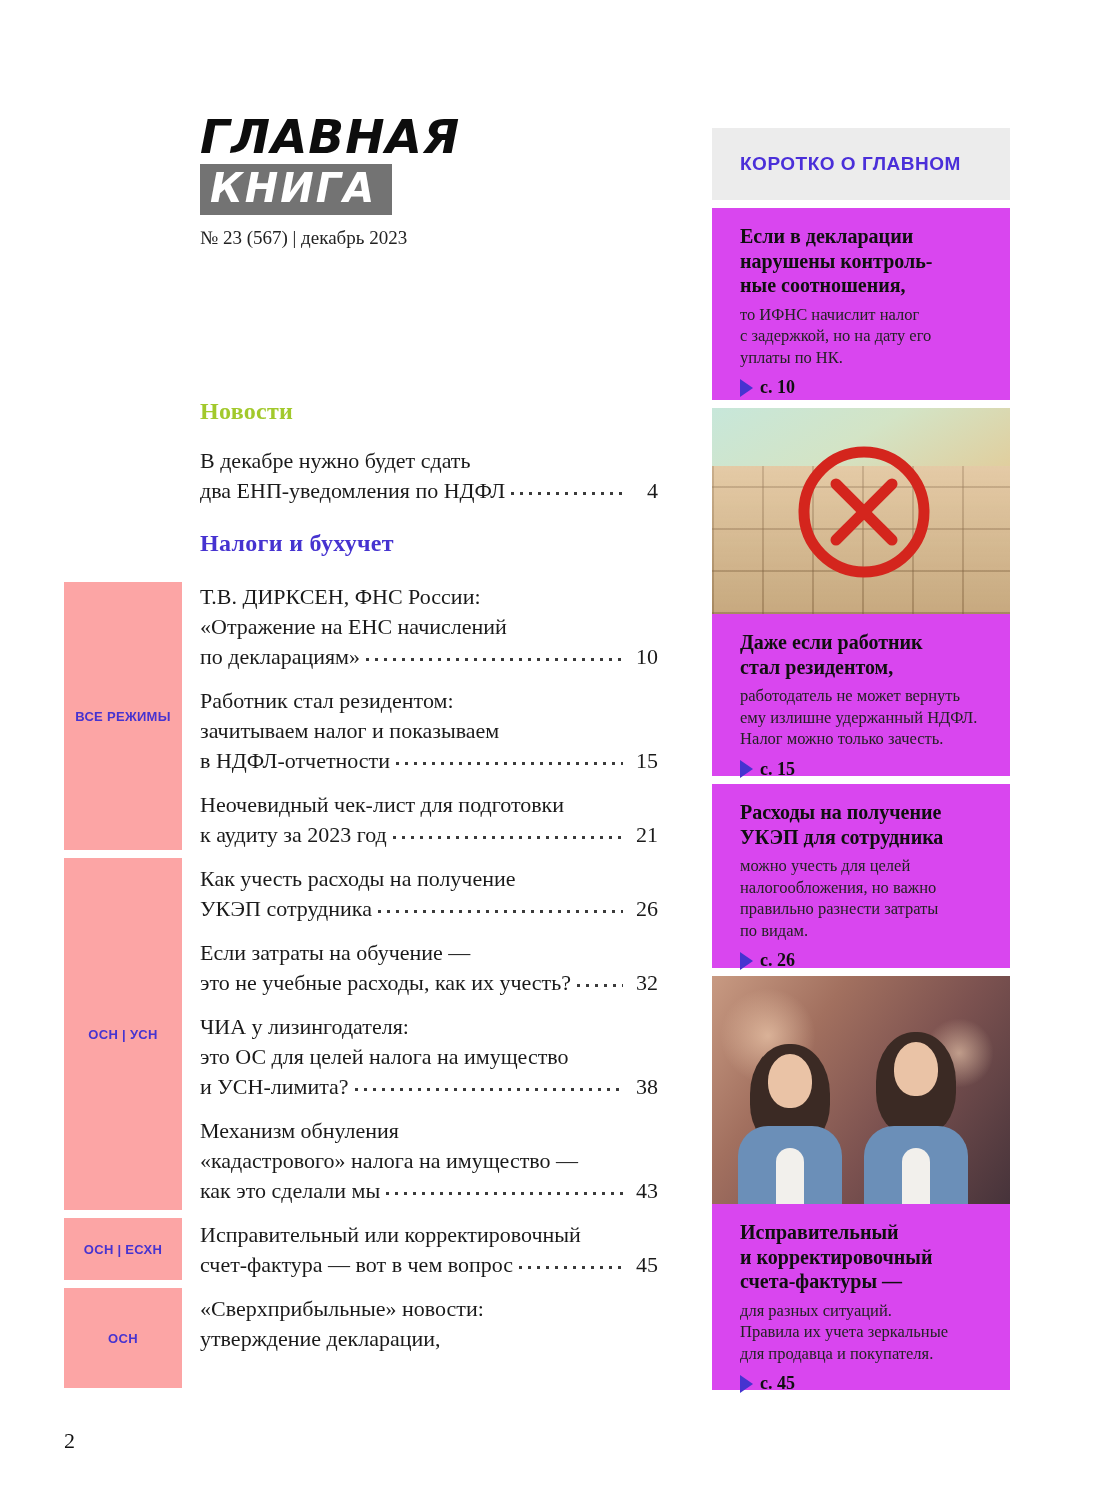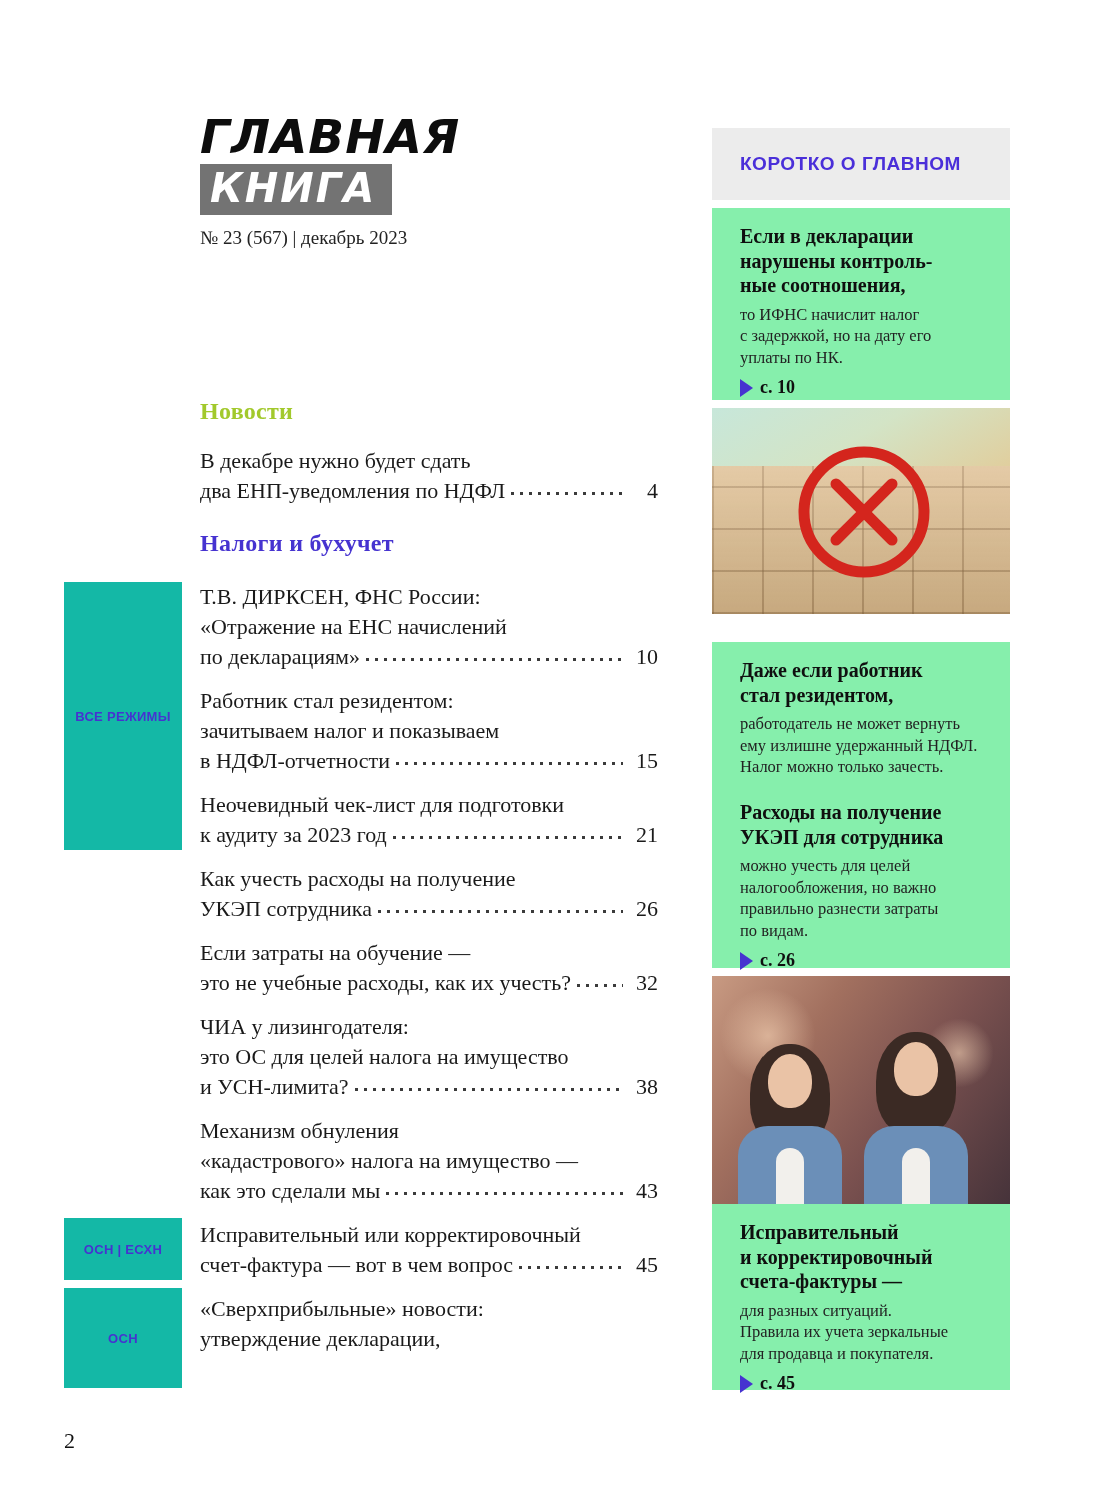--- a/index.html
+++ b/index.html
@@ -40,44 +40,44 @@
   .toc-page { min-width:30px; text-align:right; }
   .page-circle {
     display:inline-flex; align-items:center; justify-content:center;
     min-width:0; width:42px; height:42px; border-radius:50%;
     background:#3950d9; color:#ffffff; font-size:21px; font-weight:bold;
     align-self:center; margin-right:-8px;
   }
 
   
   .cat {
-    position:absolute; left:64px; width:118px; background:#14b8a6;
+    position:absolute; left:64px; width:118px; background:#fca5a5;
     display:flex; align-items:center; justify-content:center;
   }
   .cat span {
     font-family:"Liberation Sans", sans-serif; font-weight:bold; font-size:13px;
     color:#4633d0; letter-spacing:0.3px; text-align:center;
   }
 
   
   .right-header {
     position:absolute; left:712px; top:128px; width:298px; height:72px;
     background:#ececec; display:flex; align-items:center; padding-left:28px;
     box-sizing:border-box;
   }
   .right-header span {
     font-family:"Liberation Sans", sans-serif; font-weight:bold; font-size:19px;
     color:#4a2fd9; letter-spacing:0.5px;
   }
   .card {
-    position:absolute; left:712px; width:298px; background:#86efac;
+    position:absolute; left:712px; width:298px; background:#d946ef;
     padding:16px 20px 0 28px; box-sizing:border-box;
   }
   .card1 { top:208px; height:192px; }
-  .card2 { top:642px; height:162px; }
+  .card2 { top:614px; height:162px; }
   .card3 { top:784px; height:184px; }
   .card4 { top:1204px; height:186px; }
   .card-bold { font-weight:bold; font-size:20px; line-height:24.5px; white-space:pre-line; color:#0f0f0f; }
   .card-text { font-size:16.5px; line-height:21.5px; white-space:pre-line; margin-top:6px; color:#222; }
   .card-ref { margin-top:9px; display:flex; align-items:center; gap:7px; }
   .tri {
     width:0; height:0;
     border-left:13px solid #4633d0; border-top:9px solid transparent; border-bottom:9px solid transparent;
   }
   .card-page { font-weight:bold; font-size:18px; color:#0f0f0f; }
@@ -122,20 +122,23 @@
 
   <div class="logo">
     <div class="logo-top">ГЛАВНАЯ</div>
     <div class="logo-bottom">КНИГА</div>
   </div>
   <div class="issue">№ 23 (567) | декабрь 2023</div>
 
   <div class="cat" style="top:582px;height:268px">
     <span>ВСЕ РЕЖИМЫ</span>
   </div>
+  <div class="cat" style="top:858px;height:352px">
+    <span>ОСН | УСН</span>
+  </div>
   <div class="cat" style="top:1218px;height:62px">
     <span>ОСН | ЕСХН</span>
   </div>
   <div class="cat" style="top:1288px;height:100px">
     <span>ОСН</span>
   </div>
 
   <h2 class="sec-title news-title">Новости</h2>
   <div class="toc-block news-block">
     <div class="toc-entry">

